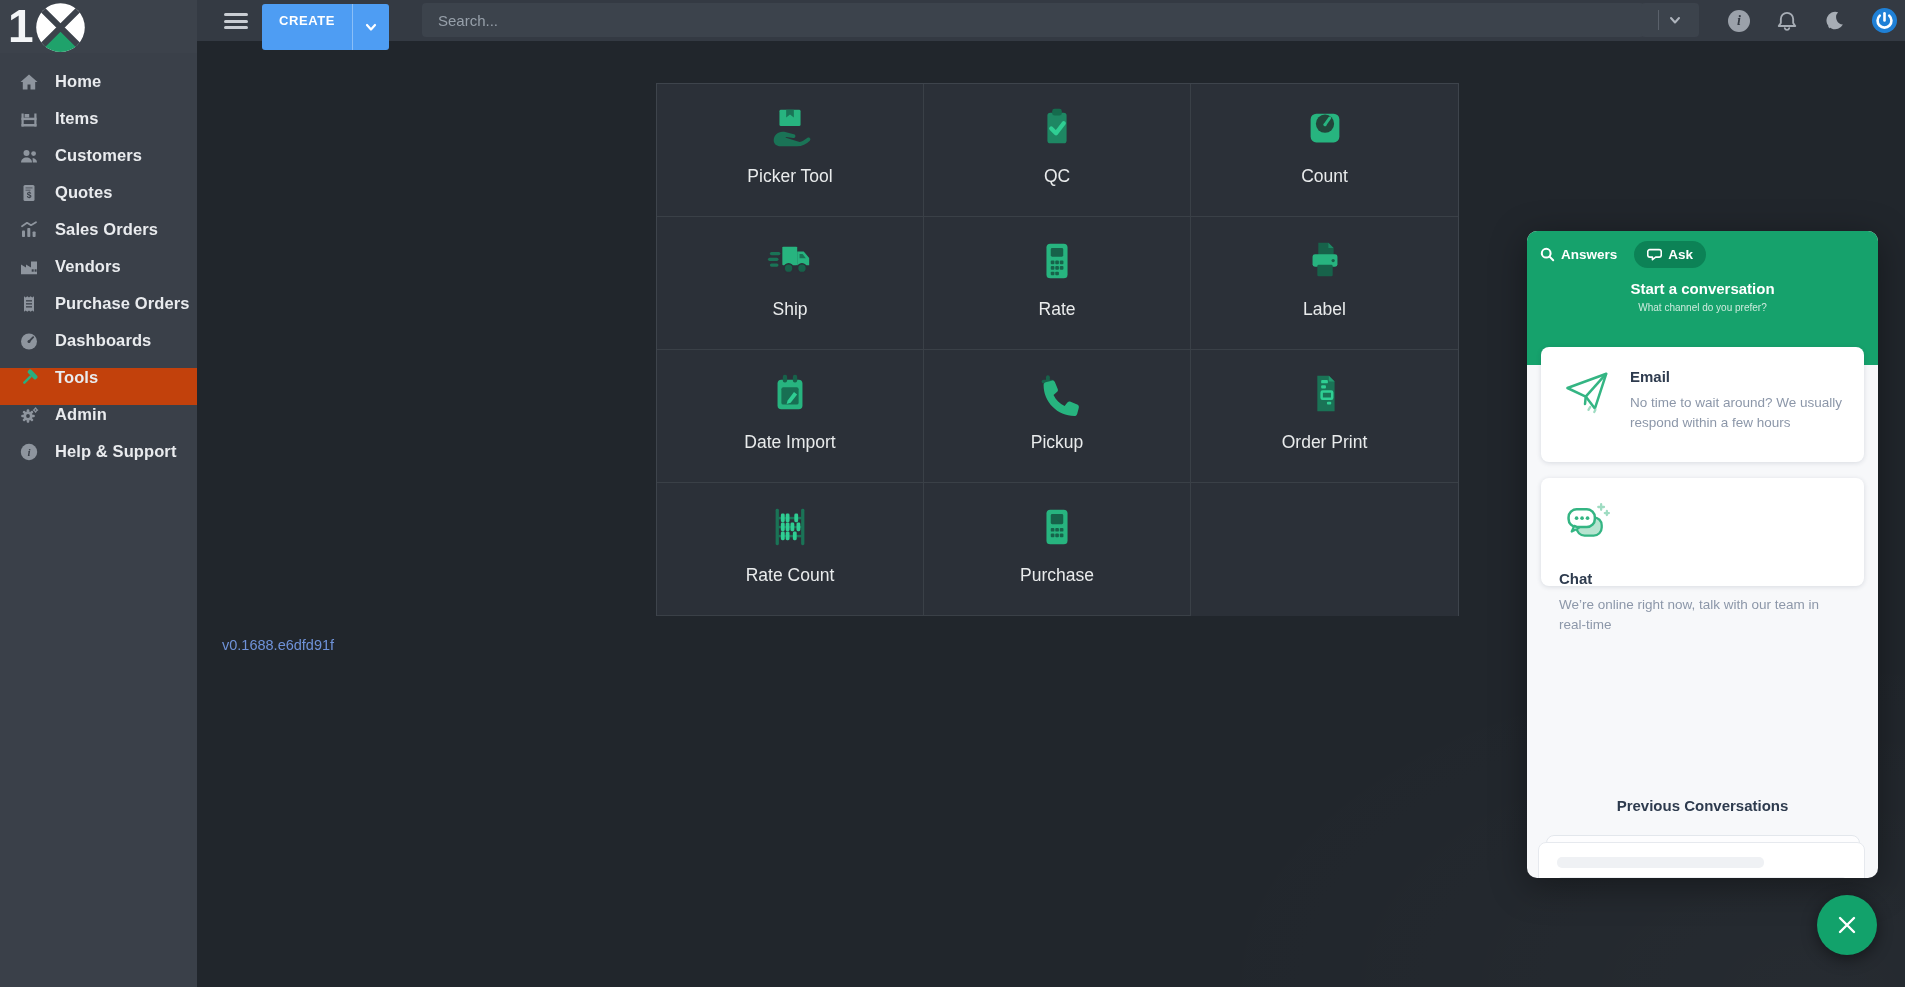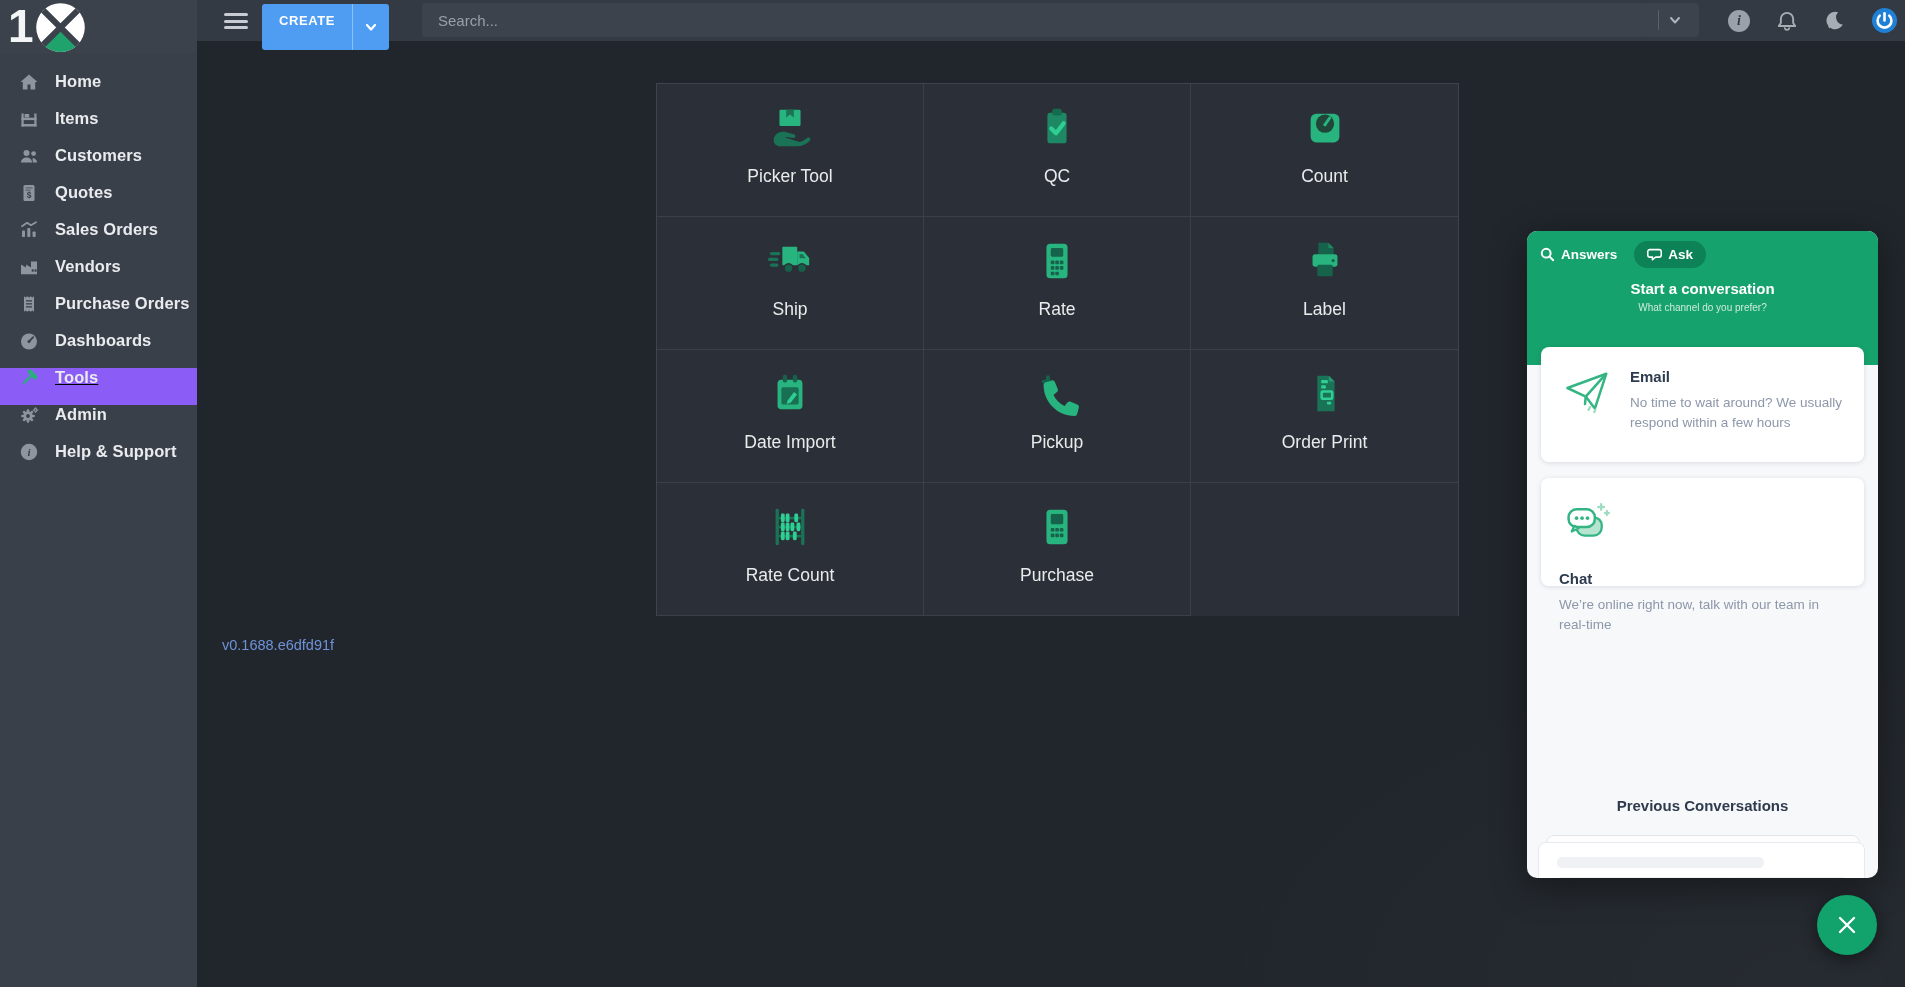--- a/index.html
+++ b/index.html
@@ -34,21 +34,21 @@
   .tb-icon { display:flex; align-items:center; justify-content:center; cursor:pointer; }
   .info-circle { width:22px; height:22px; border-radius:50%; background:#9BA1AA; color:#343A43;
                  font-family:"Liberation Serif",serif; font-weight:bold; font-style:italic; font-size:14px;
                  display:flex; align-items:center; justify-content:center; }
 
   
   .sidebar { position:absolute; left:0; top:53px; width:197px; height:934px; background:#3A4049; z-index:3; padding-top:19px; }
   .nav-item { height:37px; display:flex; align-items:flex-start; padding-left:18px; gap:15px; cursor:pointer; }
   .nav-item .ni-icon { width:22px; display:flex; justify-content:center; }
   .nav-item .ni-label { color:#E9EBEE; font-size:16.5px; font-weight:bold; letter-spacing:0.1px; }
-  .nav-item.active { background:#8b5cf6;text-decoration:underline; }
+  .nav-item.active { background:#c2410c; }
 
   
   .tools-grid { position:absolute; left:656px; top:83px; display:grid; z-index:1;
                 grid-template-columns:repeat(3,267px); grid-auto-rows:133px;
                 border:1px solid #3E444C; border-bottom:none; }
   .tool-card { background:#2B3038; border-right:1px solid #3A4047; border-bottom:1px solid #3A4047;
                display:flex; flex-direction:column; align-items:center; cursor:pointer; }
   .tool-card:nth-child(3n) { border-right:none; }
   .tool-card.empty { border-bottom:none; cursor:default; }
   .tool-icon { height:46px; margin-top:21px; display:flex; align-items:center; }

